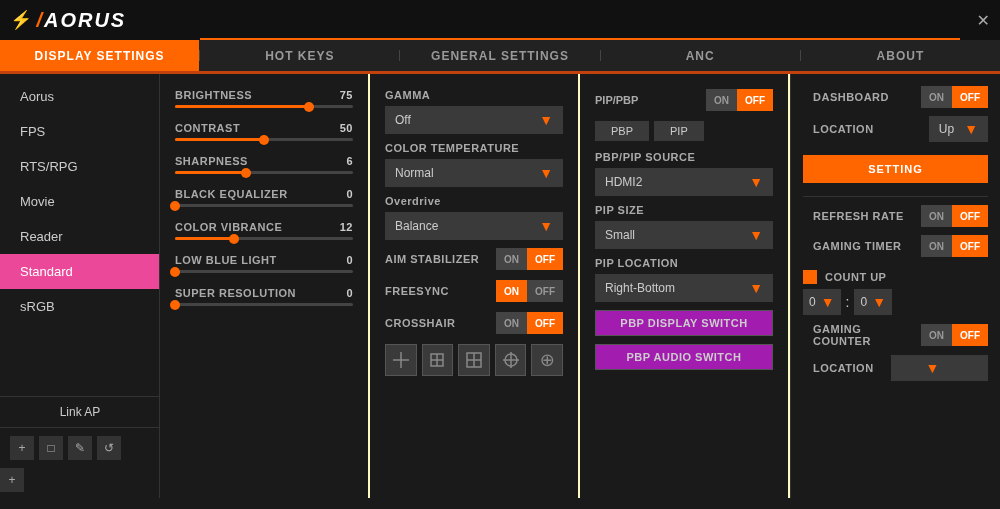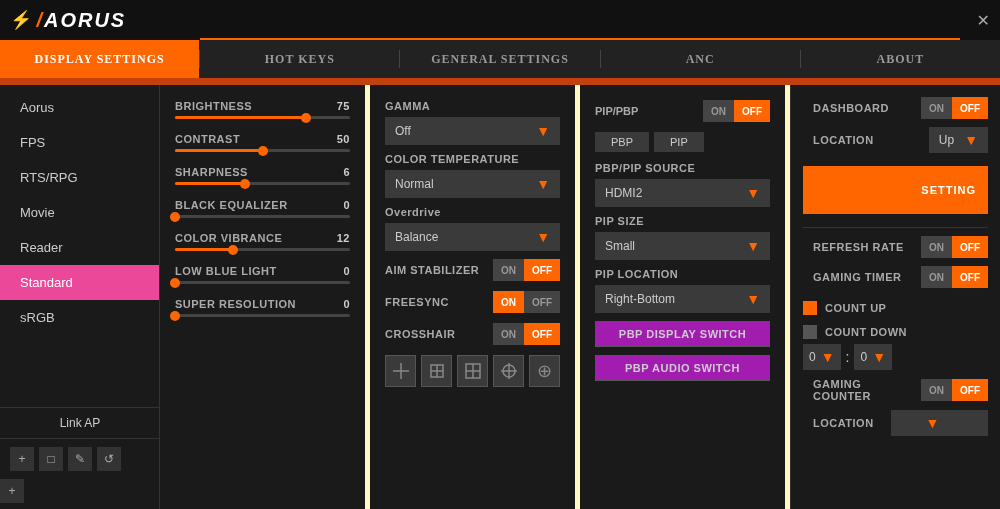--- a/index.html
+++ b/index.html
@@ -55,23 +55,22 @@
       cursor: pointer;
       font-size: 16px;
       background: none;
       border: none;
     }
 
     
     .nav-tabs {
       background: #222;
       display: flex;
-      height: 45px;
-      border-bottom: 7px solid #c2410c;
-      font-family: Liberation Serif, serif;
+      height: 34px;
+      border-bottom: 3px solid #c2410c;
     }
     .nav-tab {
       flex: 1;
       display: flex;
       align-items: center;
       justify-content: center;
       font-size: 12px;
       font-weight: bold;
       color: #999;
       cursor: pointer;
@@ -139,21 +138,21 @@
       padding: 8px;
       font-size: 12px;
       color: #ccc;
       border-bottom: 1px solid #333;
     }
 
     
     .panel {
       flex: 1;
       padding: 15px;
-      border-right: 5px solid #fef9c3;
+      border-right: 2px solid #fef9c3;
       overflow-y: auto;
     }
 
     
     .slider-group {
       margin-bottom: 14px;
     }
     .slider-label-row {
       display: flex;
       justify-content: space-between;
@@ -342,26 +341,26 @@
       font-weight: bold;
       color: #aaa;
       flex: 1;
       letter-spacing: 0.5px;
       padding-left: 10px;
     }
     .setting-btn {
       background: #ff6600;
       color: #fff;
       border: none;
-      padding: 18px 12px;
+      padding: 8px 12px;
       font-size: 11px;
       font-weight: bold;
       cursor: pointer;
       width: 100%;
-      text-align: right;
+      text-align: center;
       margin: 5px 0;
       letter-spacing: 1px;
     }
     .count-row {
       display: flex;
       align-items: center;
       padding: 5px 0;
       font-size: 11px;
       font-weight: bold;
       color: #aaa;
@@ -756,24 +755,20 @@
       </div>
     </div>
 
     
     <div class="count-row">
       <div class="count-icon"></div>
       <span>COUNT UP</span>
     </div>
 
     
-    <div class="count-row">
-      <div class="count-icon gray"></div>
-      <span>COUNT DOWN</span>
-    </div>
 
     
     <div class="timer-inputs">
       <div class="timer-dropdown">
         <span>0</span>
         <span class="dropdown-arrow">▼</span>
       </div>
       <span class="timer-colon">:</span>
       <div class="timer-dropdown">
         <span>0</span>

